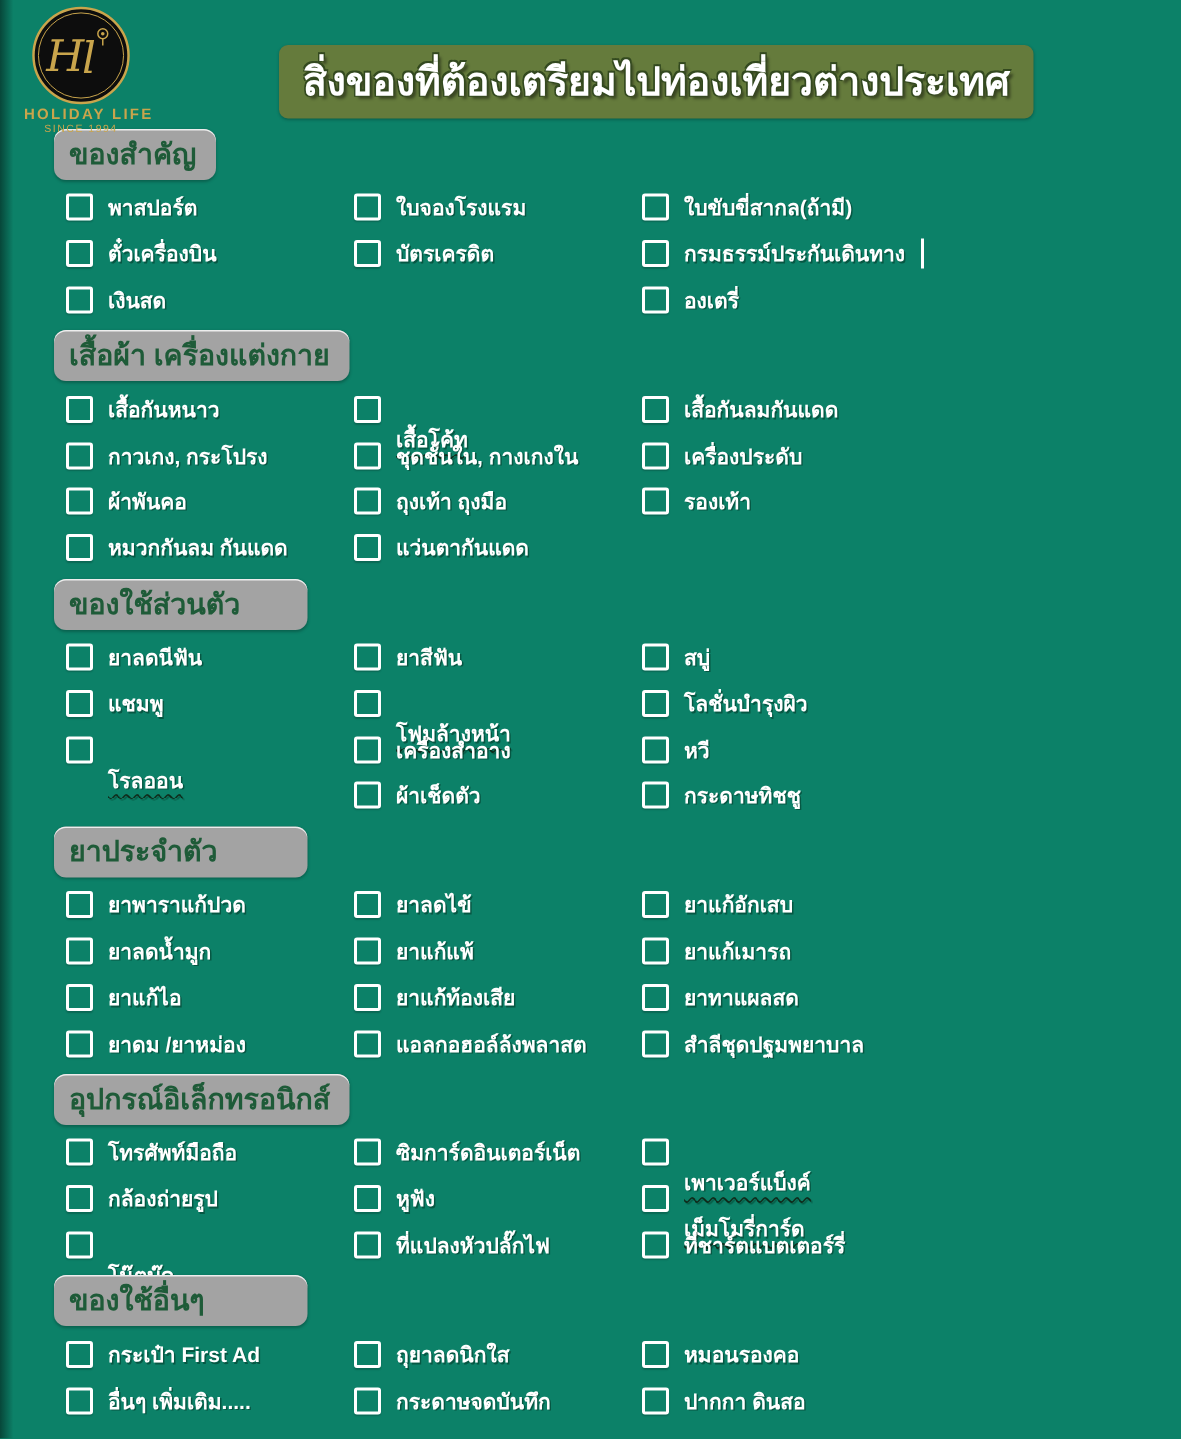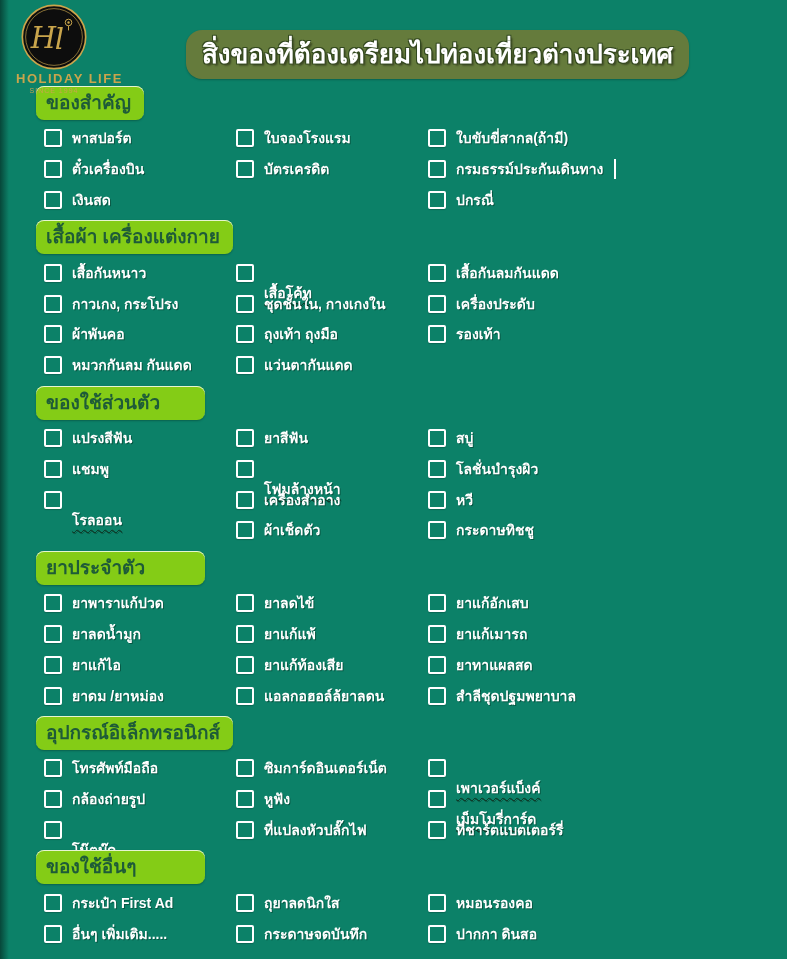--- a/index.html
+++ b/index.html
@@ -13,41 +13,41 @@
   body::before{
     content:"";position:absolute;left:0;top:0;width:9px;height:100%;
     background:linear-gradient(90deg,rgba(0,0,0,.45),rgba(0,0,0,0));
     pointer-events:none;z-index:5;
   }
 
   
   .header{position:relative;height:82px;}
   .logo{position:absolute;left:16px;top:4px;width:76px;text-align:center;}
   .logo svg{display:block;margin:0 auto;}
-  .logo-name{color:#C9A54C;font-weight:bold;font-size:13px;letter-spacing:1.5px;margin-top:1px;white-space:nowrap;}
+  .logo-name{color:#C9A54C;font-weight:bold;font-size:10px;letter-spacing:1.5px;margin-top:1px;white-space:nowrap;}
   .logo-since{color:#C9A54C;font-size:7px;letter-spacing:1px;margin-top:1px;}
 
   .title-box{
     position:absolute;left:186px;top:30px;
     background:#657B3C;
-    border-radius:16px;
+    border-radius:6px;
     padding:3px 16px 5px 16px;
     box-shadow:0 1px 2px rgba(0,0,0,.25);
   }
   .title-box .title{
     color:#FFFFFF;font-size:26px;font-weight:bold;white-space:nowrap;
     text-shadow:-1px -1px 0 #33491f,1px -1px 0 #33491f,-1px 1px 0 #33491f,2px 2px 2px rgba(0,0,0,.45);
   }
 
   
   .content{padding:4px 0 0 36px;}
   .section{margin-bottom:5px;}
   .sec-header{
     display:inline-block;
-    background:#84cc16;
+    background:#a3a3a3;
     color:#1E5B38;
     font-size:19px;font-weight:bold;
     padding:1px 13px 3px 10px;
     border-radius:8px;
     box-shadow:inset 0 1px 0 rgba(255,255,255,.8),0 1px 2px rgba(0,0,0,.25);
     margin-bottom:3px;
     white-space:nowrap;
   }
   .section:nth-of-type(3) .sec-header,
   .section:nth-of-type(4) .sec-header,
@@ -140,21 +140,21 @@
   </div>
 
   <div class="item">
     <span class="checkbox"></span>
     <span class="label">กรมธรรม์ประกันเดินทาง</span>
   <span class="text-cursor"></span>
           </div>
 
   <div class="item">
     <span class="checkbox"></span>
-    <span class="label">ปกรณี่</span>
+    <span class="label">องเตรี่</span>
   </div>
 </div>
       </div>
   </div>
 
   <div class="section">
     <div class="sec-header">เสื้อผ้า เครื่องแต่งกาย</div>
     <div class="grid">
         <div class="col">
   <div class="item">
@@ -216,21 +216,21 @@
 </div>
       </div>
   </div>
 
   <div class="section">
     <div class="sec-header">ของใช้ส่วนตัว</div>
     <div class="grid">
         <div class="col">
   <div class="item">
     <span class="checkbox"></span>
-    <span class="label">แปรงสีฟัน</span>
+    <span class="label">ยาลดนีฟัน</span>
   </div>
 
   <div class="item">
     <span class="checkbox"></span>
     <span class="label">แชมพู</span>
   </div>
 
   <div class="item">
     <span class="checkbox"></span>
     <span class="label squiggle">โรลออน</span>
@@ -317,21 +317,21 @@
     <span class="label">ยาแก้แพ้</span>
   </div>
 
   <div class="item">
     <span class="checkbox"></span>
     <span class="label">ยาแก้ท้องเสีย</span>
   </div>
 
   <div class="item">
     <span class="checkbox"></span>
-    <span class="label">แอลกอฮอล์ล้ยาลดน</span>
+    <span class="label">แอลกอฮอล์ล้งพลาสต</span>
   </div>
 </div>
         <div class="col">
   <div class="item">
     <span class="checkbox"></span>
     <span class="label">ยาแก้อักเสบ</span>
   </div>
 
   <div class="item">
     <span class="checkbox"></span>

